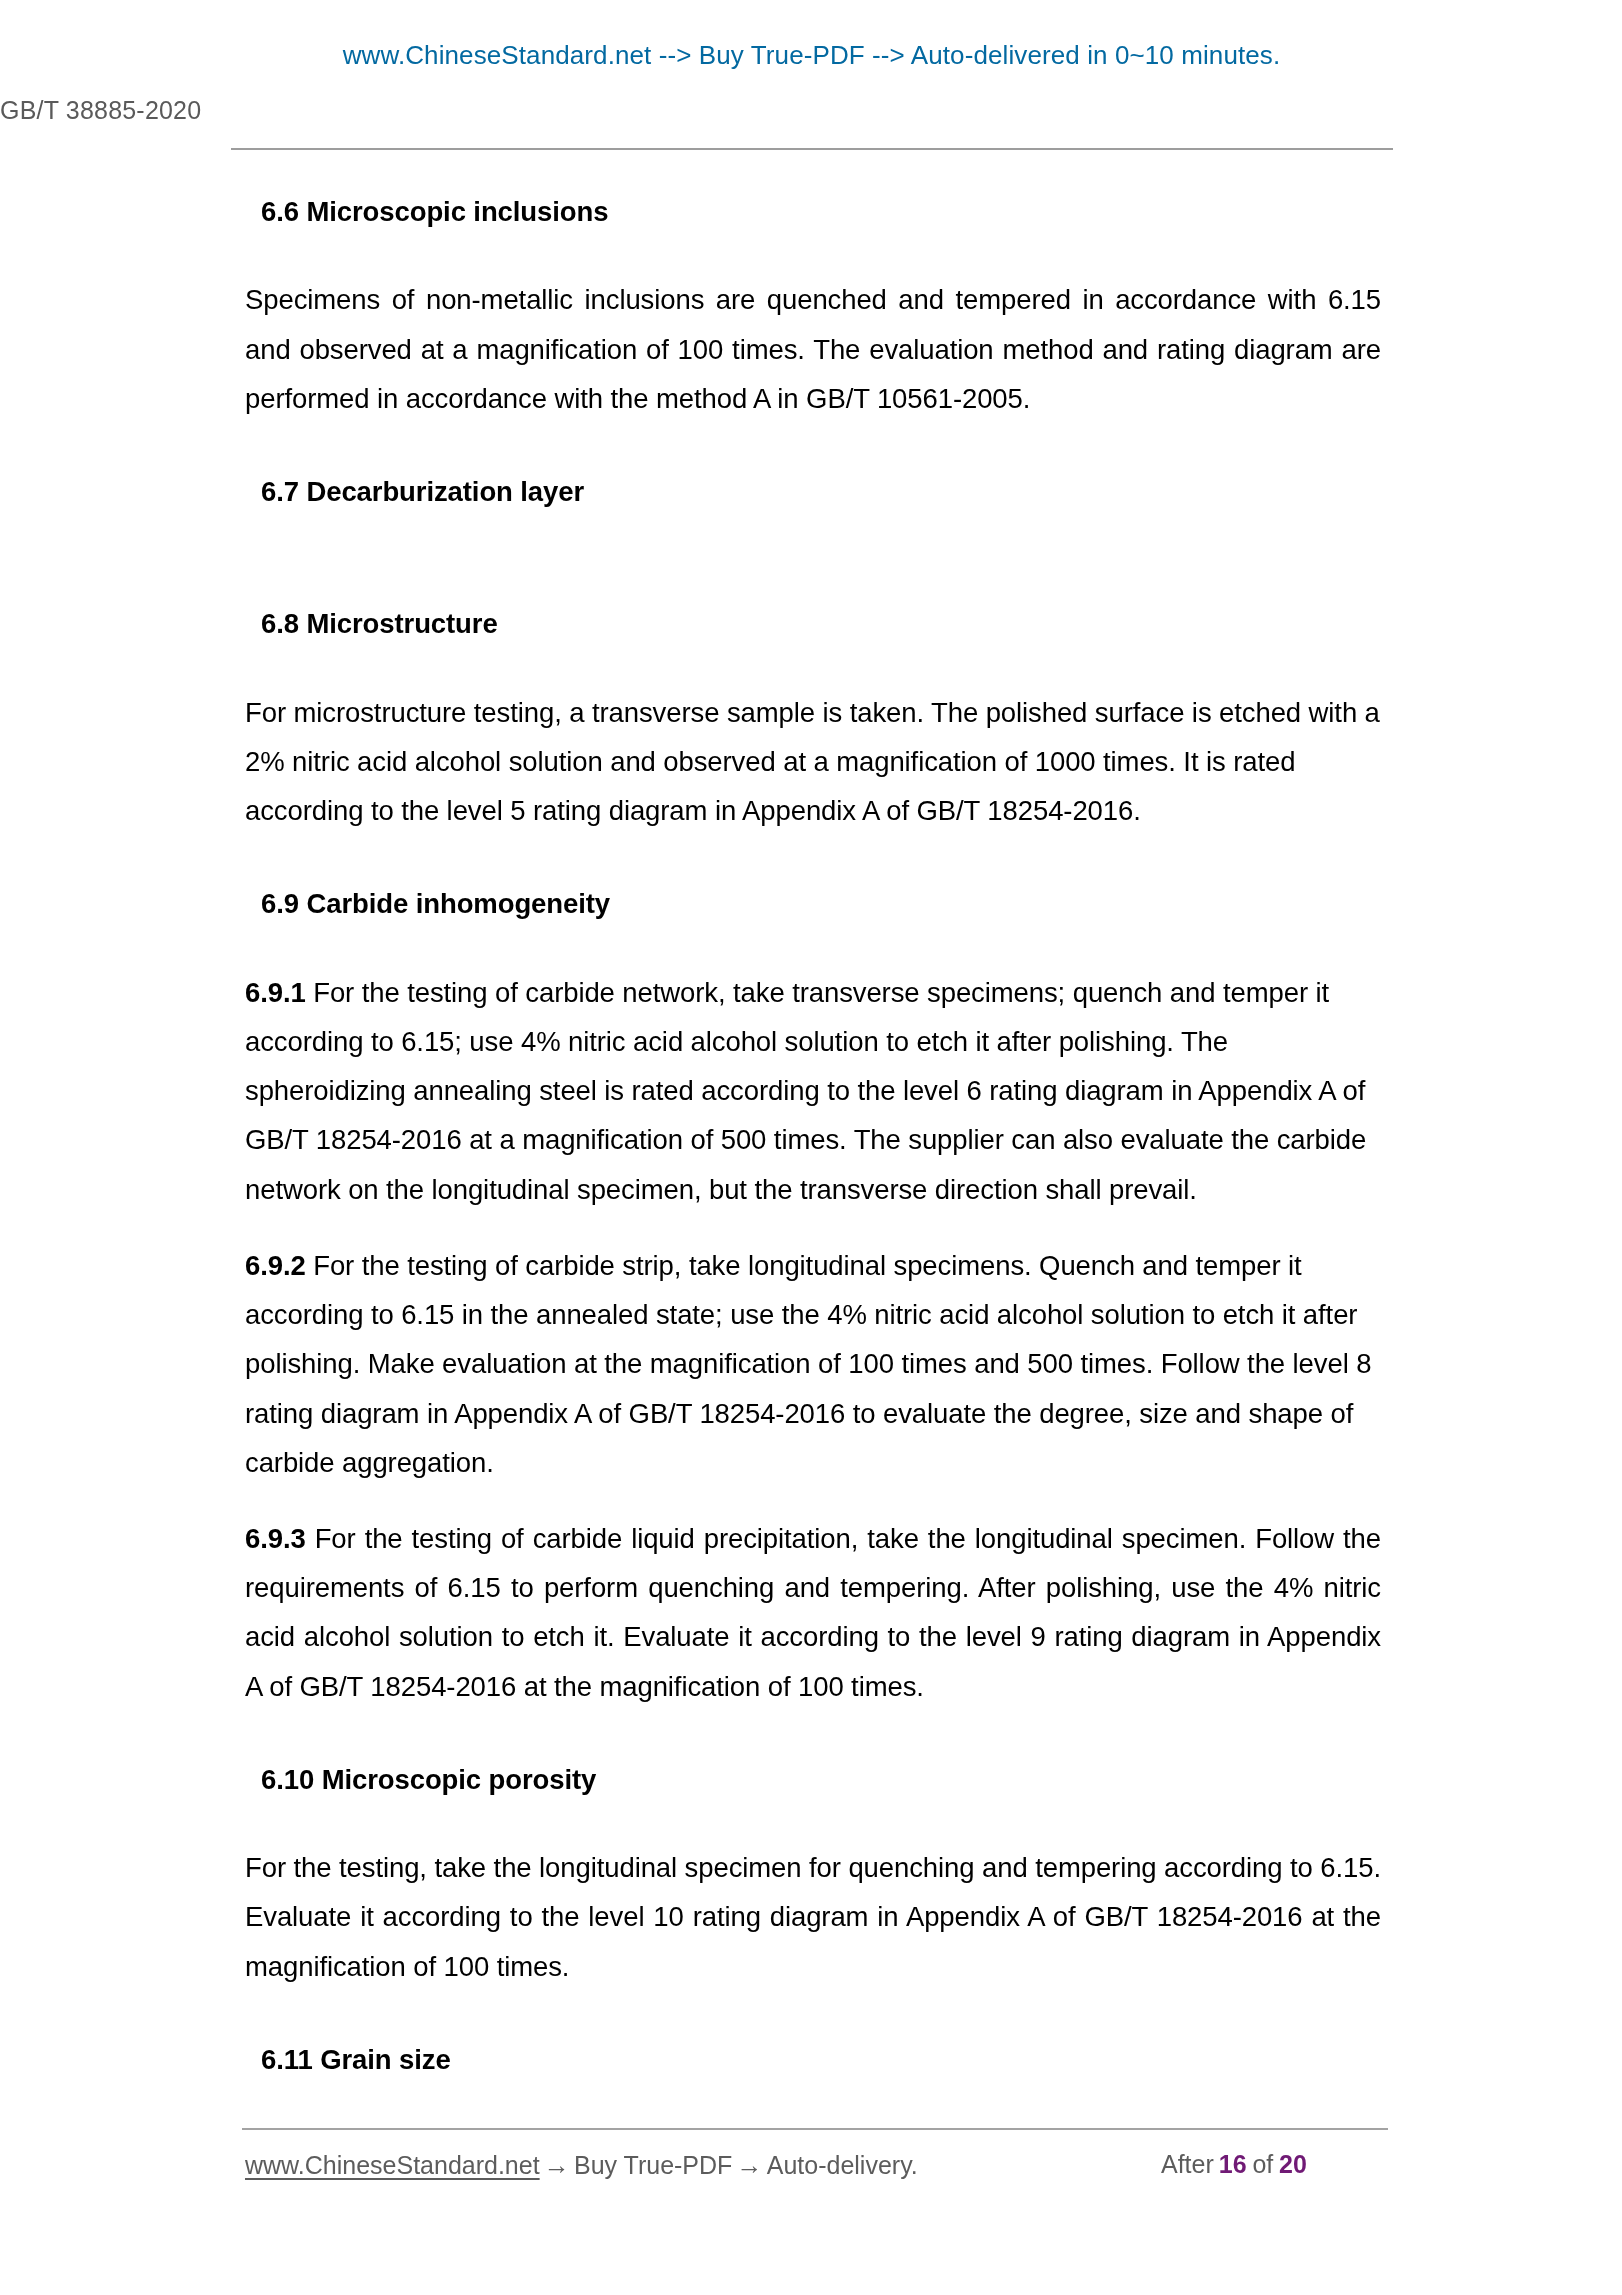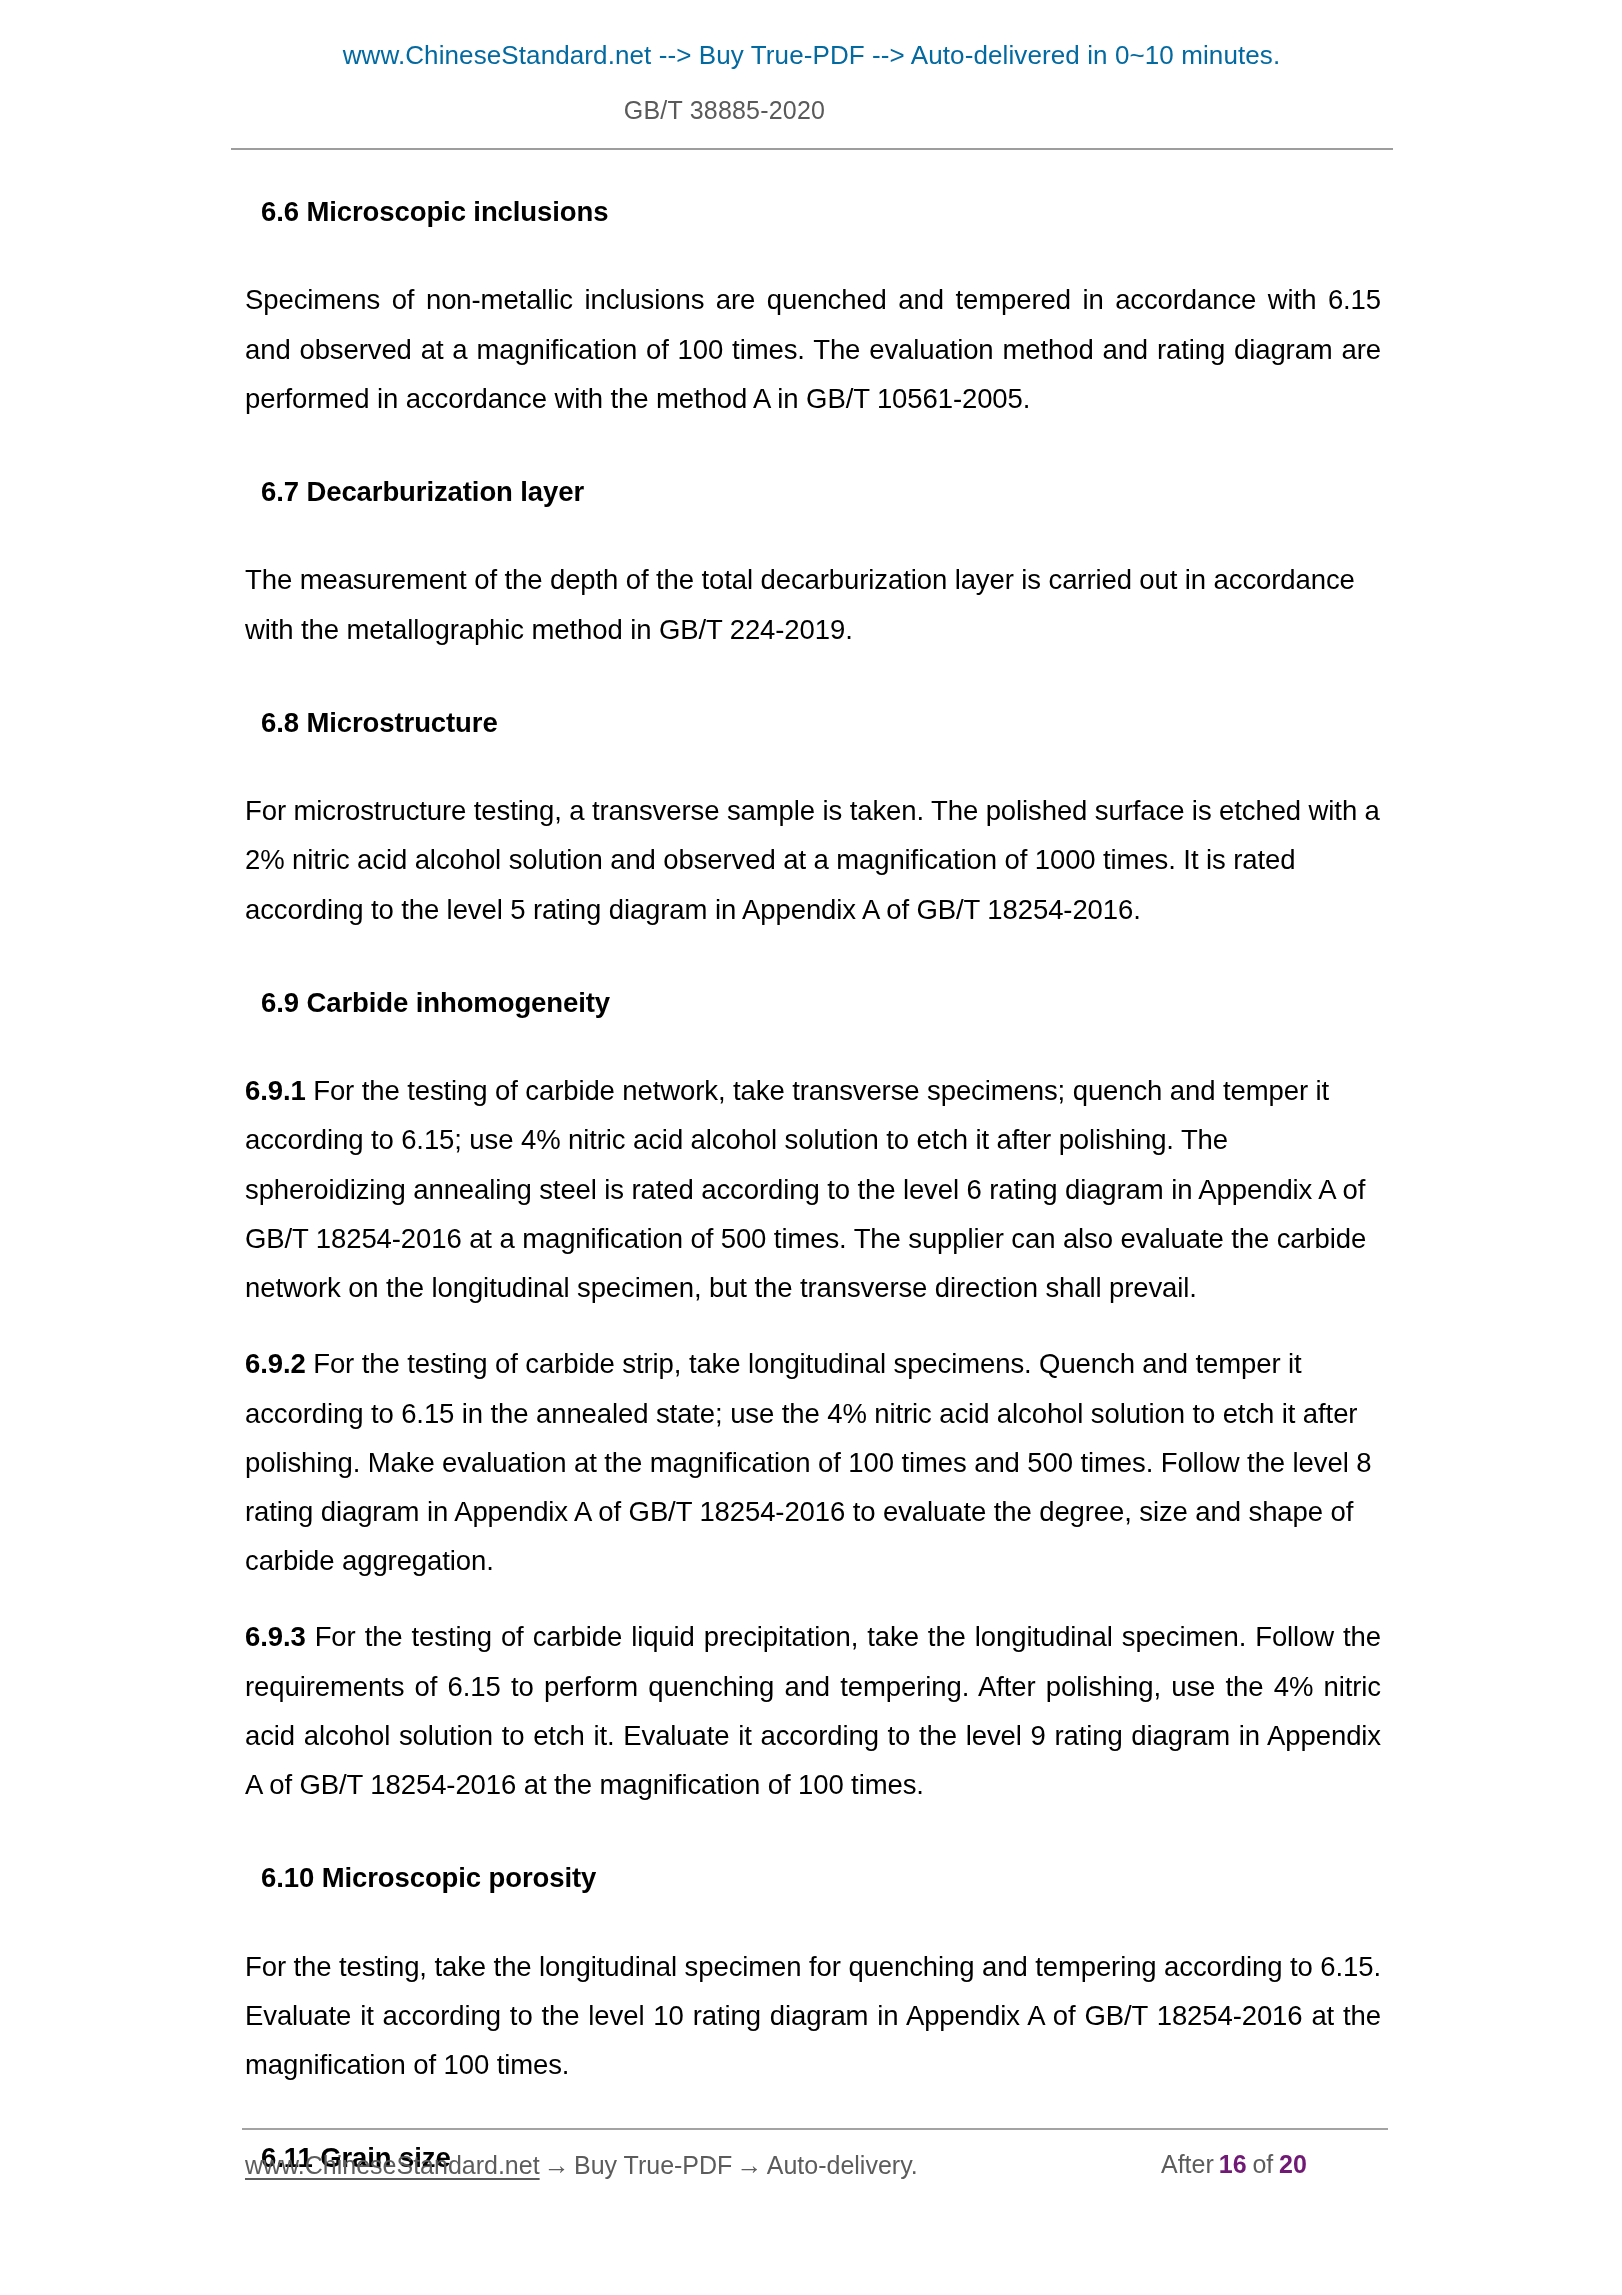--- a/index.html
+++ b/index.html
@@ -38,21 +38,20 @@
     color: #0369a1;
     letter-spacing: 0.1px;
     white-space: nowrap;
     line-height: 1.18;
   }
   .doc-code {
     position: absolute;
     top: 96px;
     left: 0;
     width: 1449px;
-    text-align: center;
     font-size: 25px;
     color: #5a5a5a;
     letter-spacing: 0.2px;
   }
   .header-rule {
     position: absolute;
     top: 148px;
     left: 231px;
     width: 1162px;
     height: 1.7px;
@@ -160,21 +159,20 @@
   <div class="content">
 
     <h2 class="sec-heading">6.6 Microscopic inclusions</h2>
     <div class="gap-heading-to-para"></div>
     <p class="body-text">Specimens of non-metallic inclusions are quenched and tempered in accordance with 6.15 and observed at a magnification of 100 times. The evaluation method and rating diagram are performed in accordance with the method A in GB/T 10561-2005.</p>
 
     <div class="gap-para-to-heading"></div>
 
     <h2 class="sec-heading">6.7 Decarburization layer</h2>
     <div class="gap-heading-to-para"></div>
-    <p class="body-text nojust">The measurement of the depth of the total decarburization layer is carried out in accordance with the metallographic method in GB/T 224-2019.</p>
 
     <div class="gap-para-to-heading"></div>
 
     <h2 class="sec-heading">6.8 Microstructure</h2>
     <div class="gap-heading-to-para"></div>
     <p class="body-text nojust">For microstructure testing, a transverse sample is taken. The polished surface is etched with a 2% nitric acid alcohol solution and observed at a magnification of 1000 times. It is rated according to the level 5 rating diagram in Appendix A of GB/T 18254-2016.</p>
 
     <div class="gap-para-to-heading"></div>
 
     <h2 class="sec-heading">6.9 Carbide inhomogeneity</h2>

